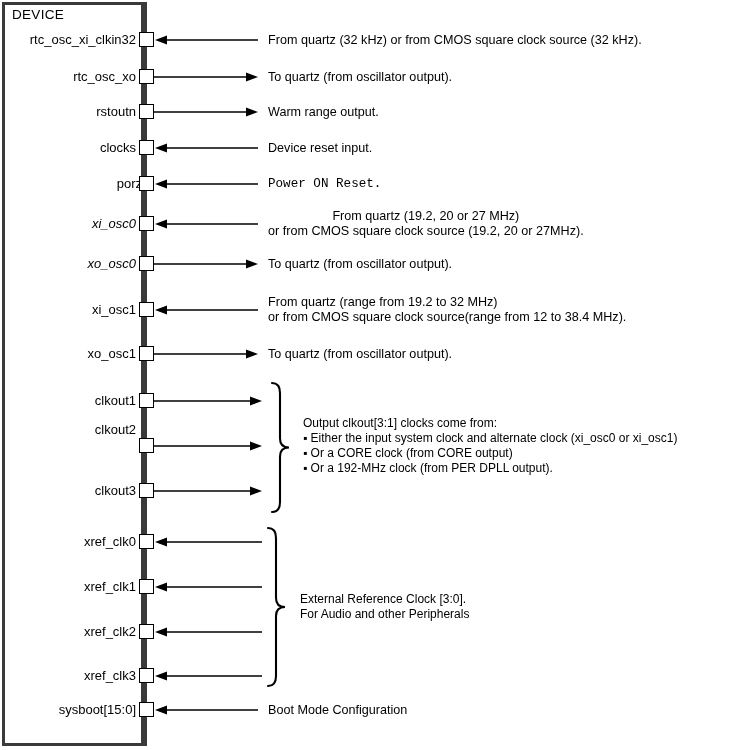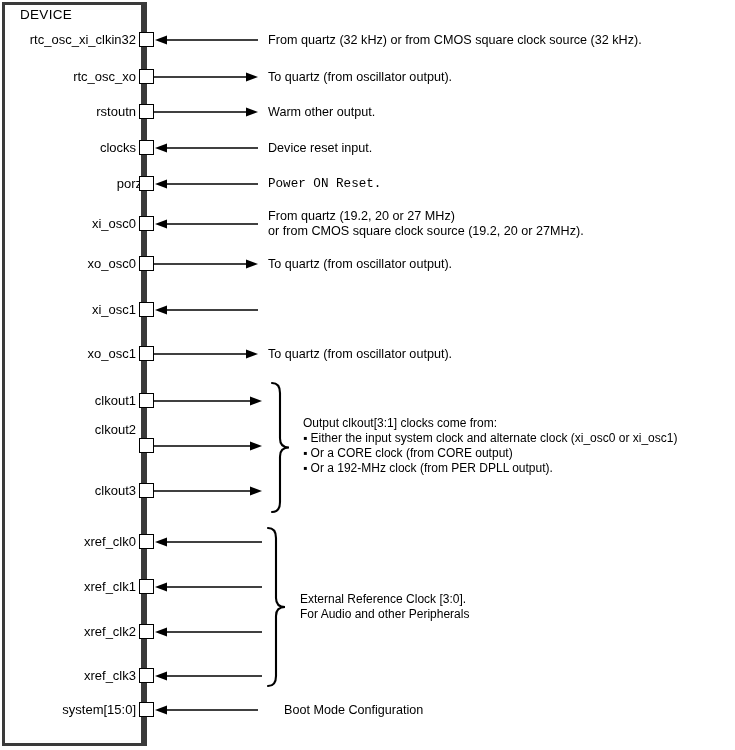--- a/index.html
+++ b/index.html
@@ -19,21 +19,20 @@
     border: 3px solid #3a3a3a;
     border-right-width: 6px;
     background: #ffffff;
   }
   #device-title {
     position: absolute;
     left: 12px; top: 7px;
     font-size: 13.5px;
     letter-spacing: 0.3px;
     white-space: nowrap;
-    margin-left: 8px;
   }
   .pin-label {
     position: absolute;
     left: 0; width: 136px;
     height: 16px; line-height: 16px;
     text-align: right;
     font-size: 13px;
     white-space: nowrap;
   }
   .pin-square {
@@ -123,67 +122,71 @@
       <div>From quartz (32 kHz) or from CMOS square clock source (32 kHz).</div>
     </div>
     <div class="pin-label" style="top: 69px;">rtc_osc_xo</div>
     <div class="pin-square" style="left: 139px; top: 69px;"></div>
     <div class="desc single" style="left: 268px; top: 69px;">
       <div>To quartz (from oscillator output).</div>
     </div>
     <div class="pin-label" style="top: 104px;">rstoutn</div>
     <div class="pin-square" style="left: 139px; top: 104px;"></div>
     <div class="desc single" style="left: 268px; top: 104px;">
-      <div>Warm other output.</div>
+      <div>Warm range output.</div>
     </div>
     <div class="pin-label" style="top: 140px;">clocks</div>
     <div class="pin-square" style="left: 139px; top: 140px;"></div>
     <div class="desc single" style="left: 268px; top: 140px;">
       <div>Device reset input.</div>
     </div>
     <div class="pin-label" style="top: 176px; margin-left: 6px;">porz</div>
     <div class="pin-square" style="left: 139px; top: 176px;"></div>
     <div class="desc single" style="left: 268px; top: 176px; font-family: Liberation Mono, monospace;">
       <div>Power ON Reset.</div>
     </div>
-    <div class="pin-label" style="top: 216px;">xi_osc0</div>
+    <div class="pin-label" style="top: 216px; font-style: italic;">xi_osc0</div>
     <div class="pin-square" style="left: 139px; top: 216px;"></div>
-    <div class="desc" style="left: 268px; top: 209px;">
+    <div class="desc" style="left: 268px; top: 209px; text-align: center;">
       <div>From quartz (19.2, 20 or 27 MHz)</div>
       <div>or from CMOS square clock source (19.2, 20 or 27MHz).</div>
     </div>
-    <div class="pin-label" style="top: 256px;">xo_osc0</div>
+    <div class="pin-label" style="top: 256px; font-style: italic;">xo_osc0</div>
     <div class="pin-square" style="left: 139px; top: 256px;"></div>
     <div class="desc single" style="left: 268px; top: 256px;">
       <div>To quartz (from oscillator output).</div>
     </div>
     <div class="pin-label" style="top: 302px;">xi_osc1</div>
     <div class="pin-square" style="left: 139px; top: 302px;"></div>
+    <div class="desc" style="left: 268px; top: 295px;">
+      <div>From quartz (range from 19.2 to 32 MHz)</div>
+      <div>or from CMOS square clock source(range from 12 to 38.4 MHz).</div>
+    </div>
     <div class="pin-label" style="top: 346px;">xo_osc1</div>
     <div class="pin-square" style="left: 139px; top: 346px;"></div>
     <div class="desc single" style="left: 268px; top: 346px;">
       <div>To quartz (from oscillator output).</div>
     </div>
     <div class="pin-label" style="top: 393px;">clkout1</div>
     <div class="pin-square" style="left: 139px; top: 393px;"></div>
     <div class="pin-label" style="top: 422px;">clkout2</div>
     <div class="pin-square" style="left: 139px; top: 438px;"></div>
     <div class="pin-label" style="top: 483px;">clkout3</div>
     <div class="pin-square" style="left: 139px; top: 483px;"></div>
     <div class="pin-label" style="top: 534px;">xref_clk0</div>
     <div class="pin-square" style="left: 139px; top: 534px;"></div>
     <div class="pin-label" style="top: 579px;">xref_clk1</div>
     <div class="pin-square" style="left: 139px; top: 579px;"></div>
     <div class="pin-label" style="top: 624px;">xref_clk2</div>
     <div class="pin-square" style="left: 139px; top: 624px;"></div>
     <div class="pin-label" style="top: 668px;">xref_clk3</div>
     <div class="pin-square" style="left: 139px; top: 668px;"></div>
-    <div class="pin-label" style="top: 702px;">system[15:0]</div>
+    <div class="pin-label" style="top: 702px;">sysboot[15:0]</div>
     <div class="pin-square" style="left: 139px; top: 702px;"></div>
-    <div class="desc single" style="left: 268px; top: 702px; margin-left: 16px;">
+    <div class="desc single" style="left: 268px; top: 702px;">
       <div>Boot Mode Configuration</div>
     </div>
     <div class="group-text" style="left: 303px; top: 416px;">
       <div>Output clkout[3:1] clocks come from:</div>
       <div>▪ Either the input system clock and alternate clock (xi_osc0 or xi_osc1)</div>
       <div>▪ Or a CORE clock (from CORE output)</div>
       <div>▪ Or a 192-MHz clock (from PER DPLL output).</div>
     </div>
     <div class="group-text" style="left: 300px; top: 592px;">
       <div>External Reference Clock [3:0].</div>

